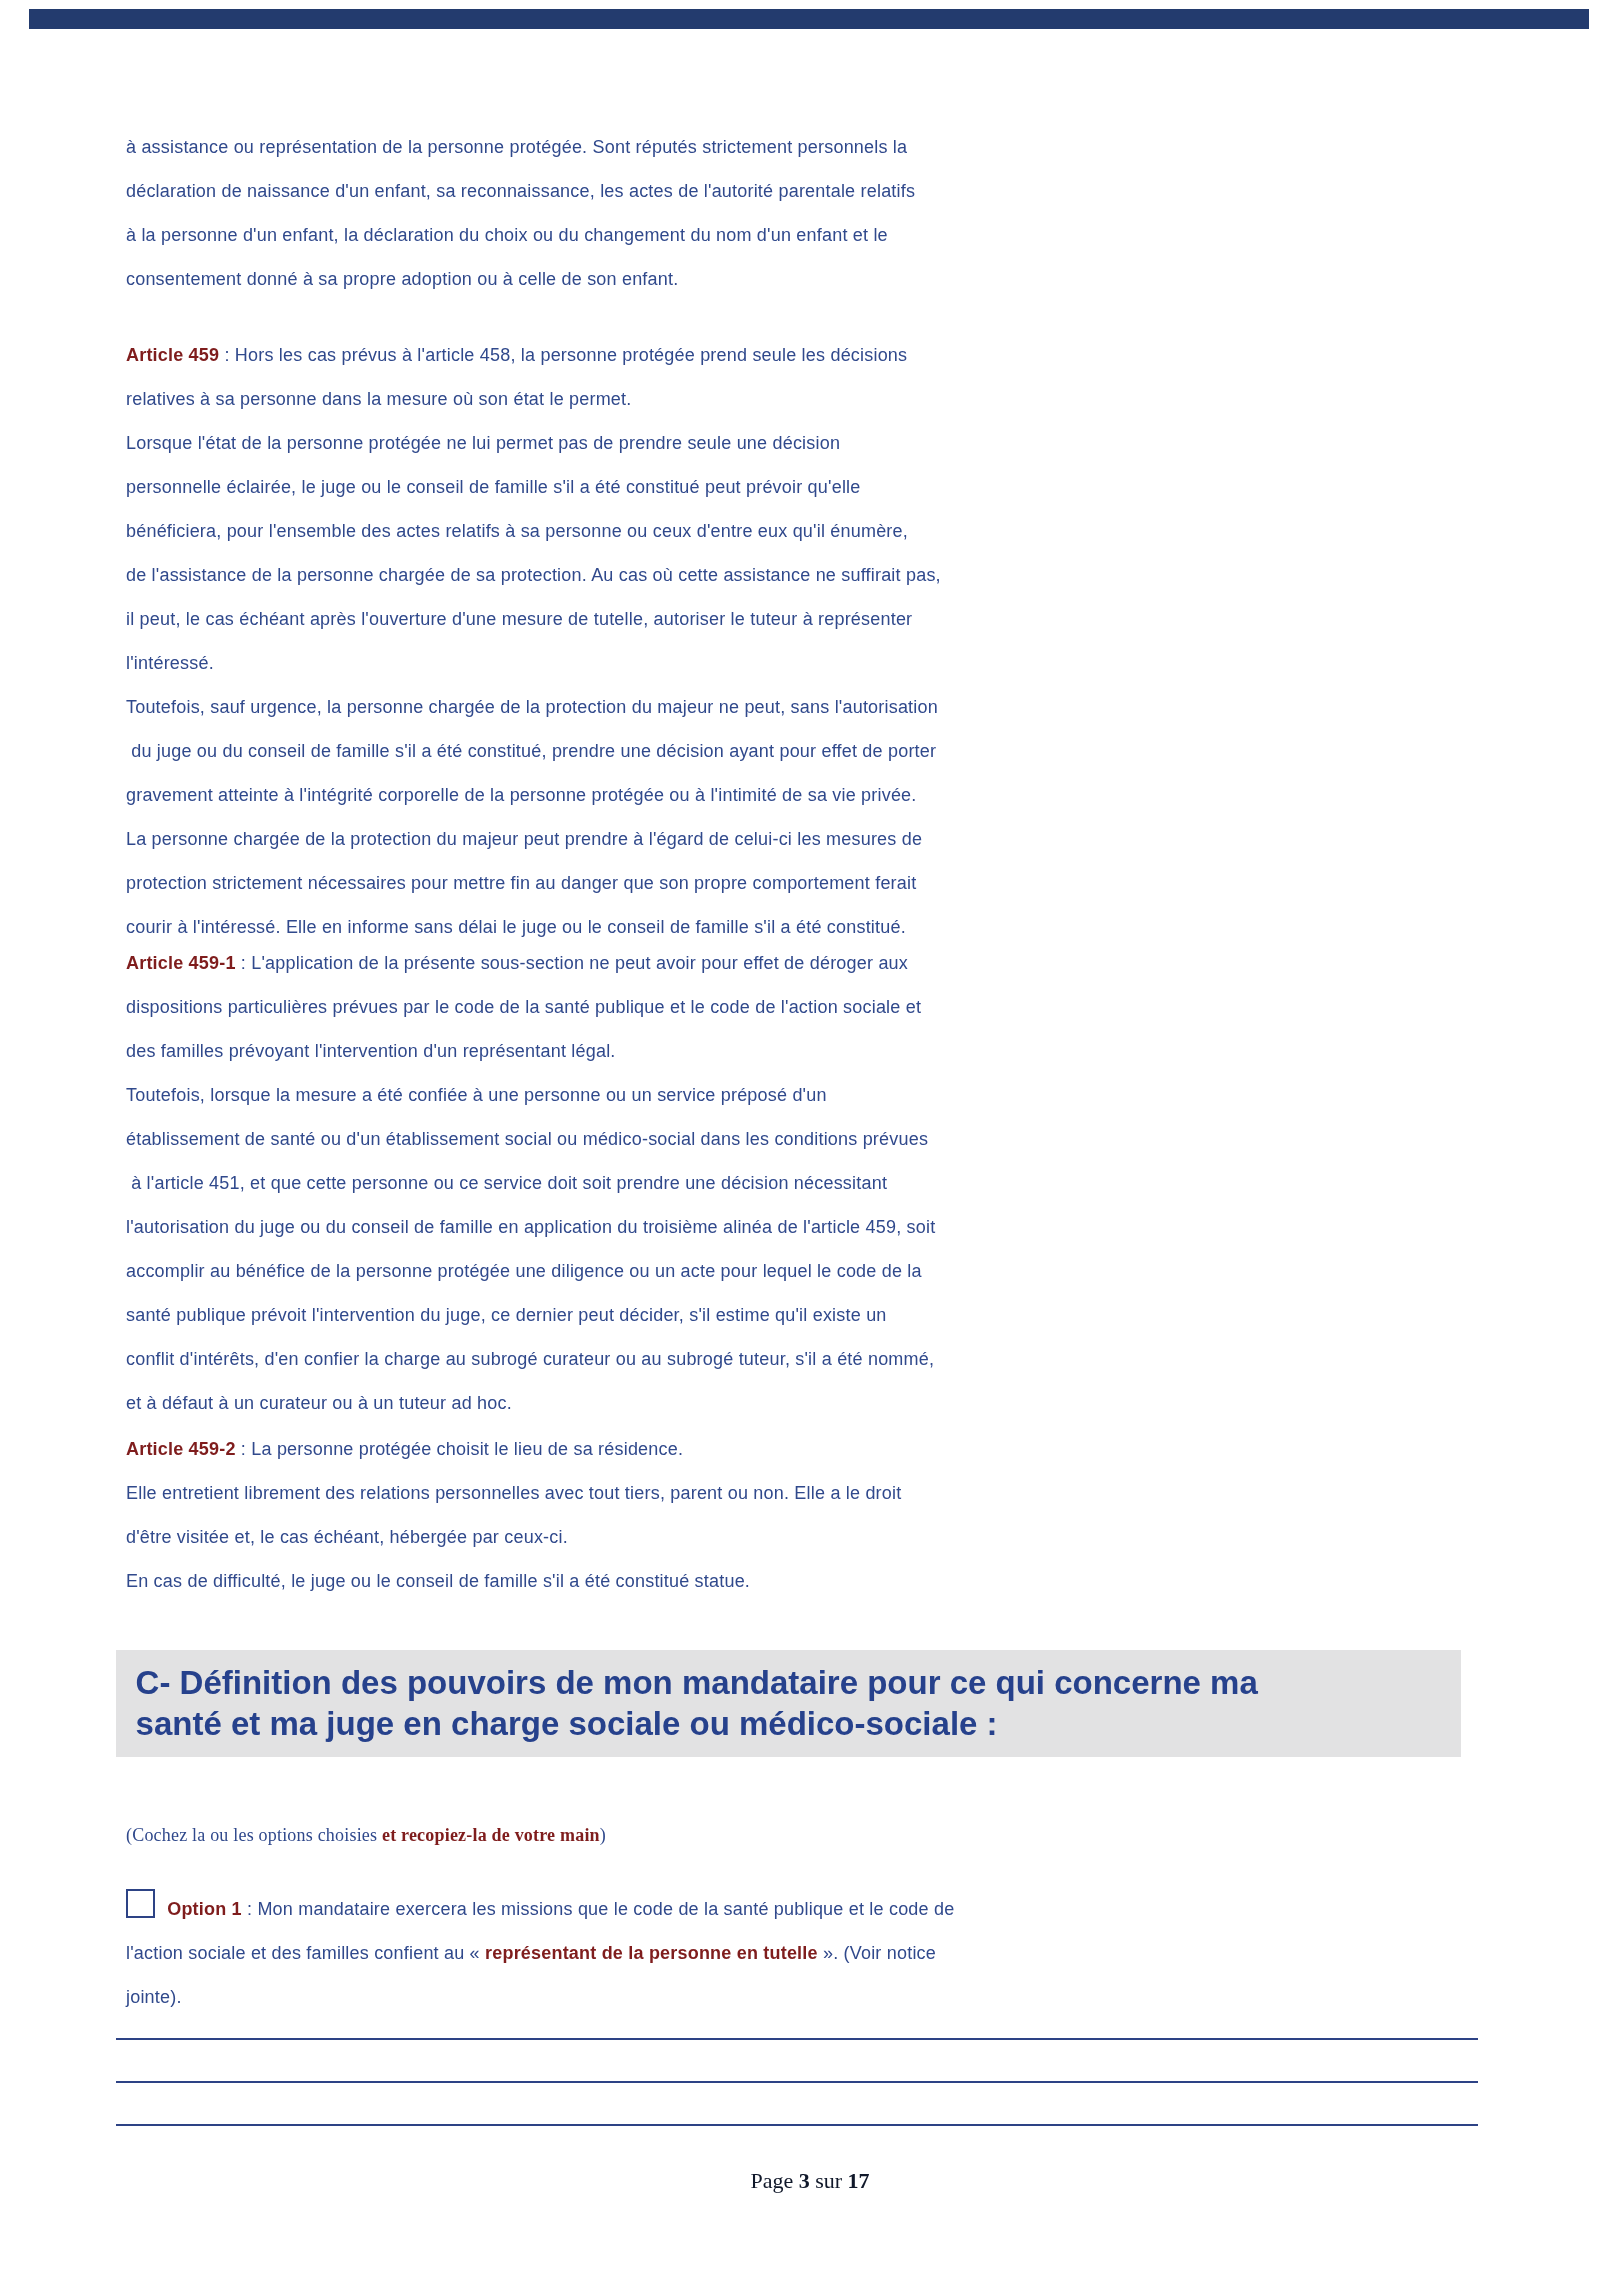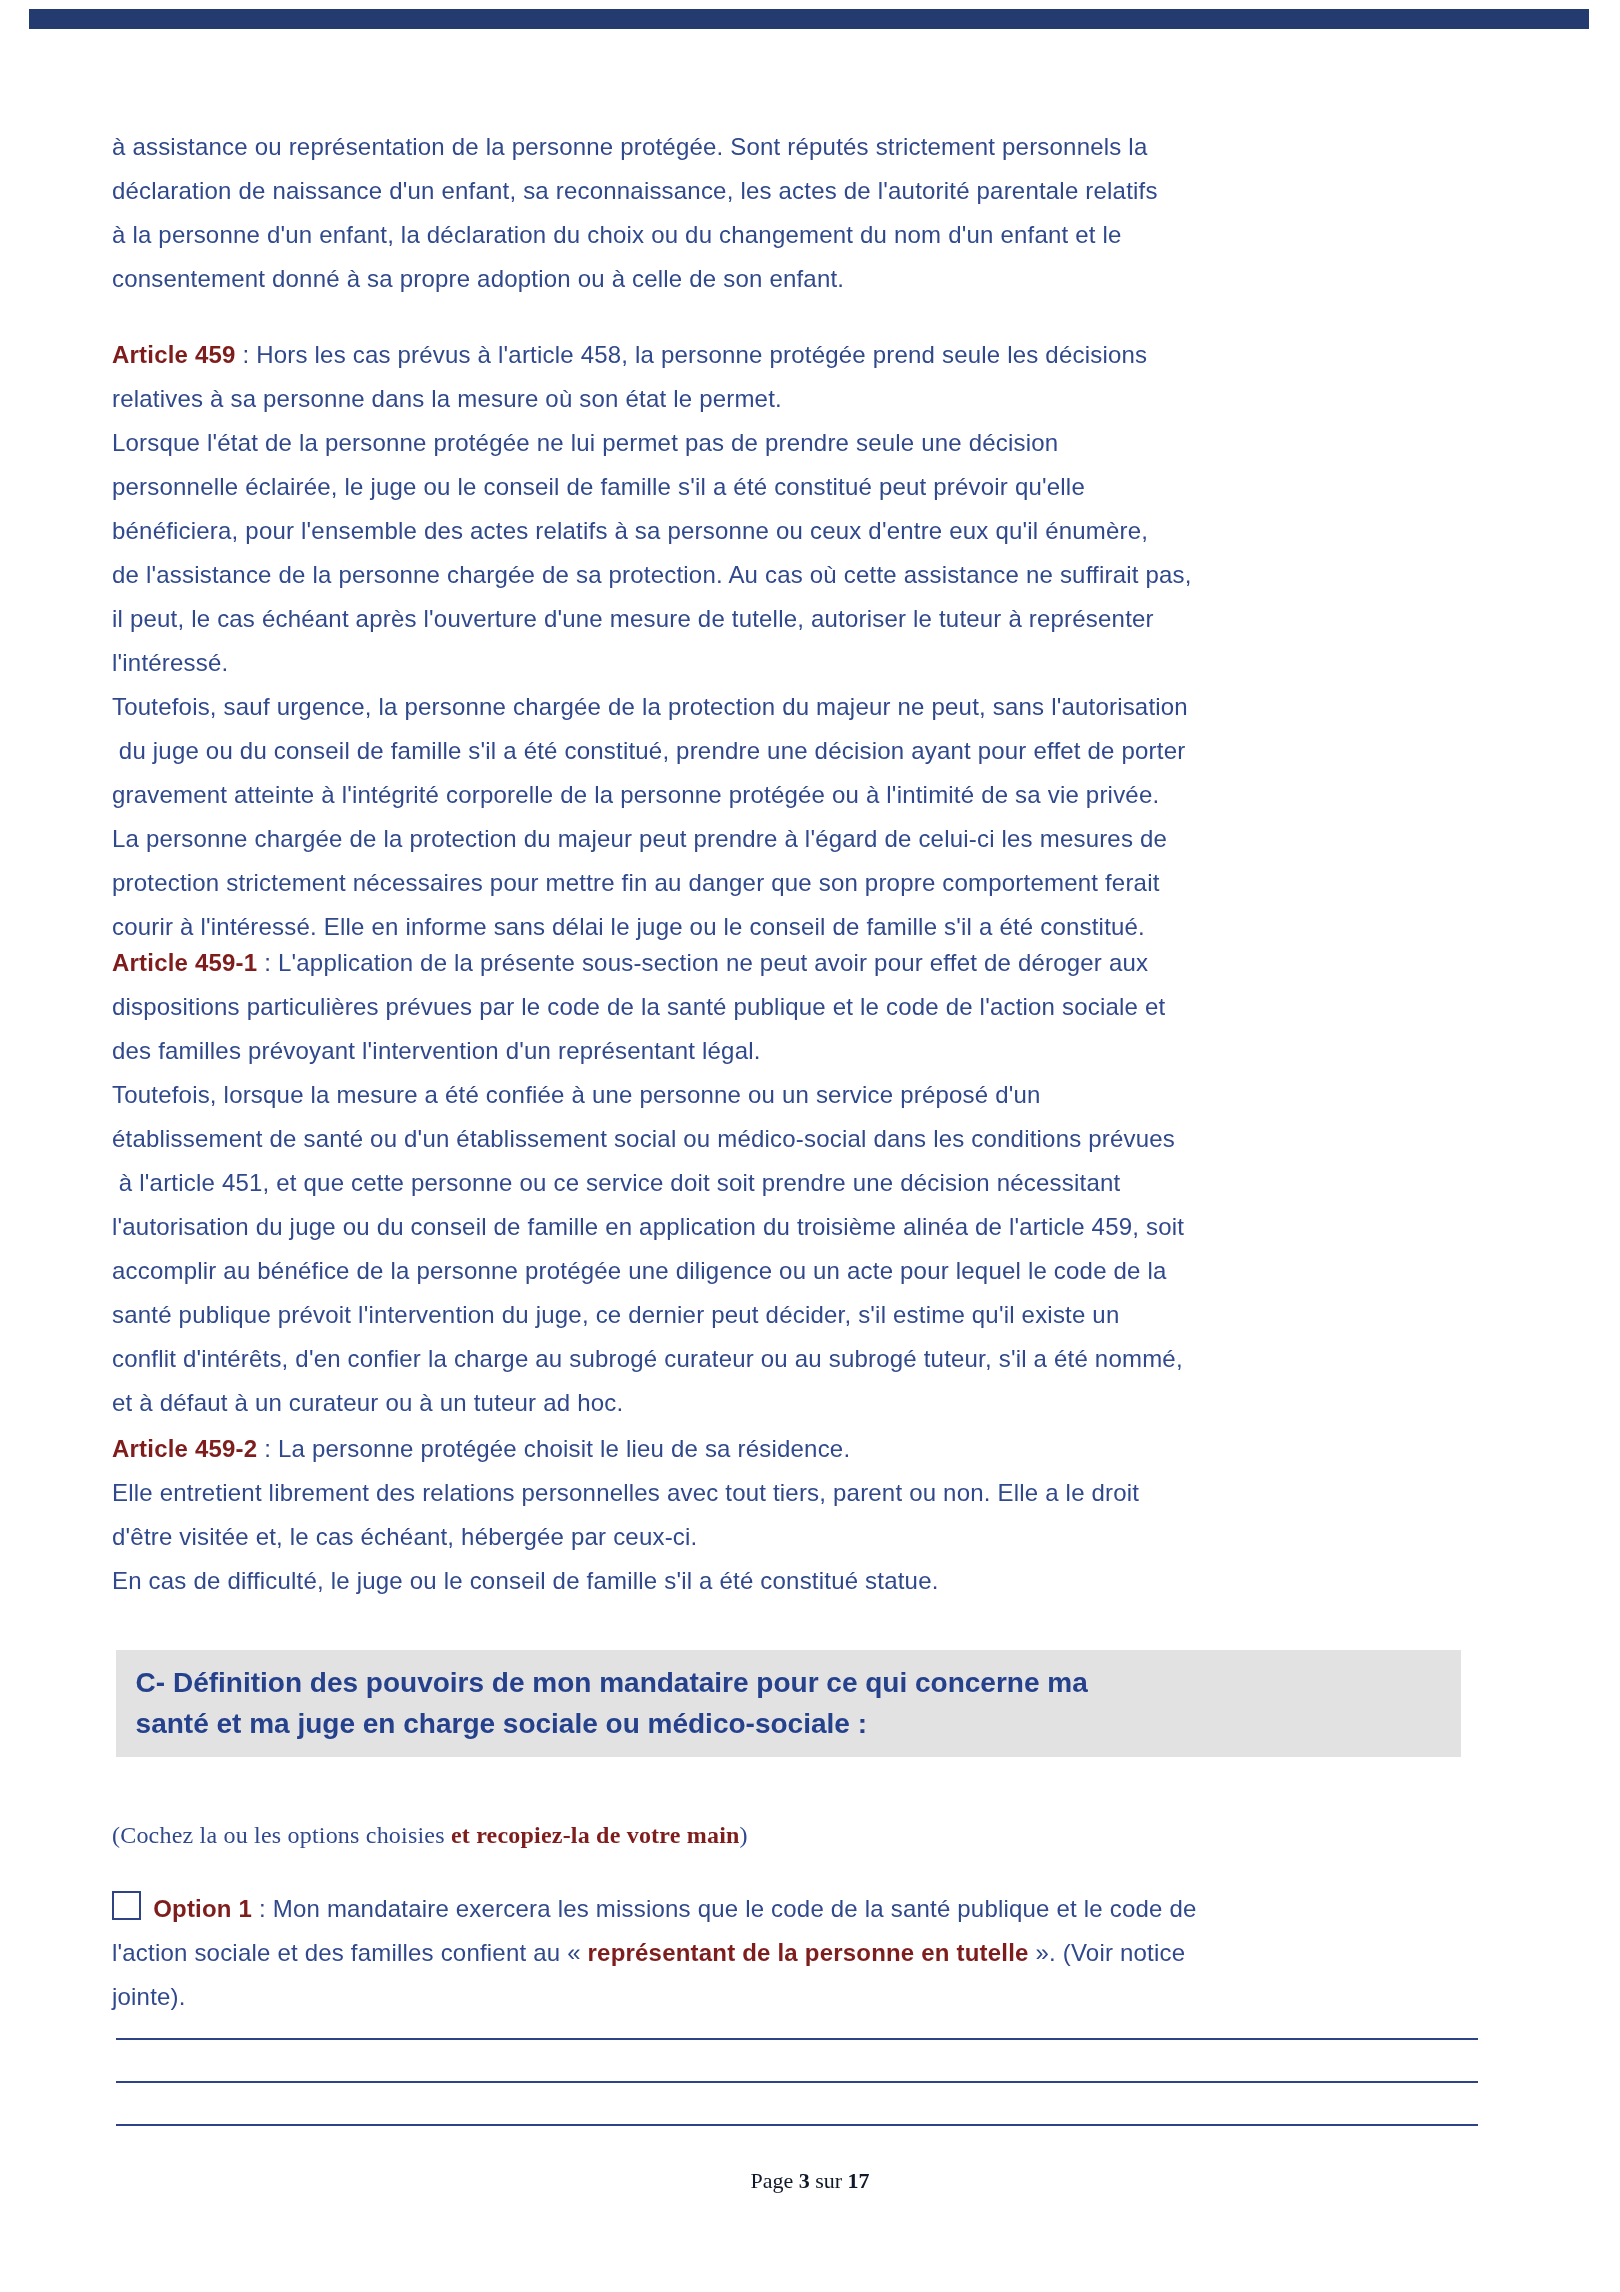--- a/index.html
+++ b/index.html
@@ -12,36 +12,36 @@
     font-family:"Liberation Sans",sans-serif;
   }
   .topbar{
     position:absolute;
     left:29px;top:8.8px;
     width:1560px;height:20.6px;
     background:#233b6e;
   }
   .textblock{
     position:absolute;
-    left:112px;
-    font-size:24px;
+    left:126px;
+    font-size:18px;
     line-height:44px;
     color:#30498c;
     white-space:pre;
     letter-spacing:0.2px;
   }
   .textblock .line{height:44px;}
   .b{font-weight:bold;color:#7f1d1d;}
   .section-box{
     position:absolute;
     left:116px;top:1650px;
     width:1306px;
     background:#e2e2e3;
     padding:11.8px 19.6px 13.7px 19.6px;
-    font-size:28px;
+    font-size:33px;
     font-weight:bold;
     line-height:41px;
     color:#26418c;
     white-space:pre;
   }
   .section-box .line{height:41px;}
   .checkbox{
     display:inline-block;
     width:24.5px;height:24.5px;
     border:2.9px solid #2d4385;

